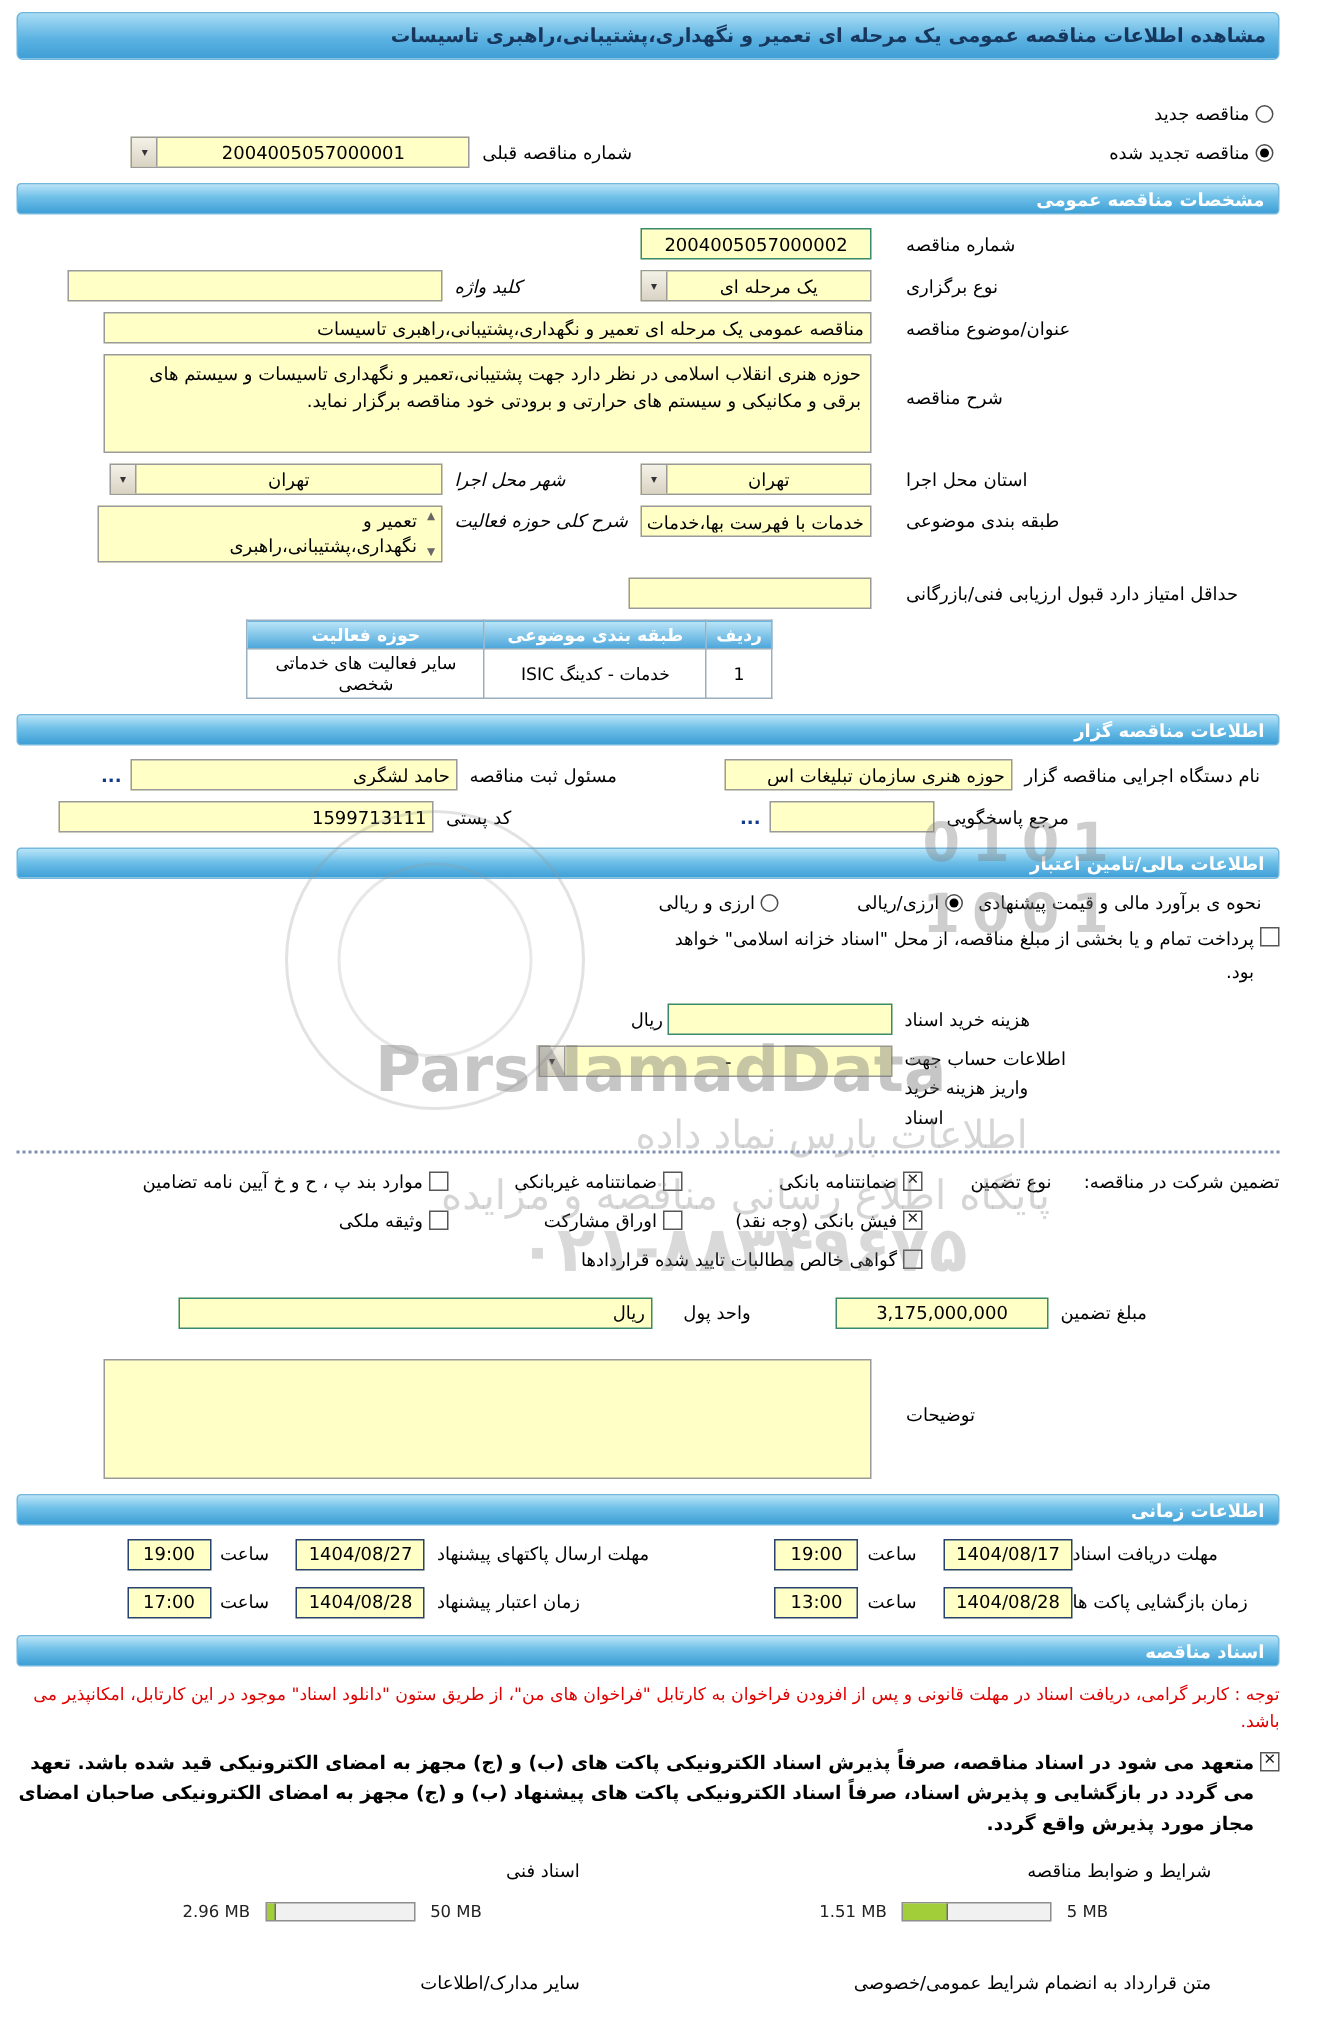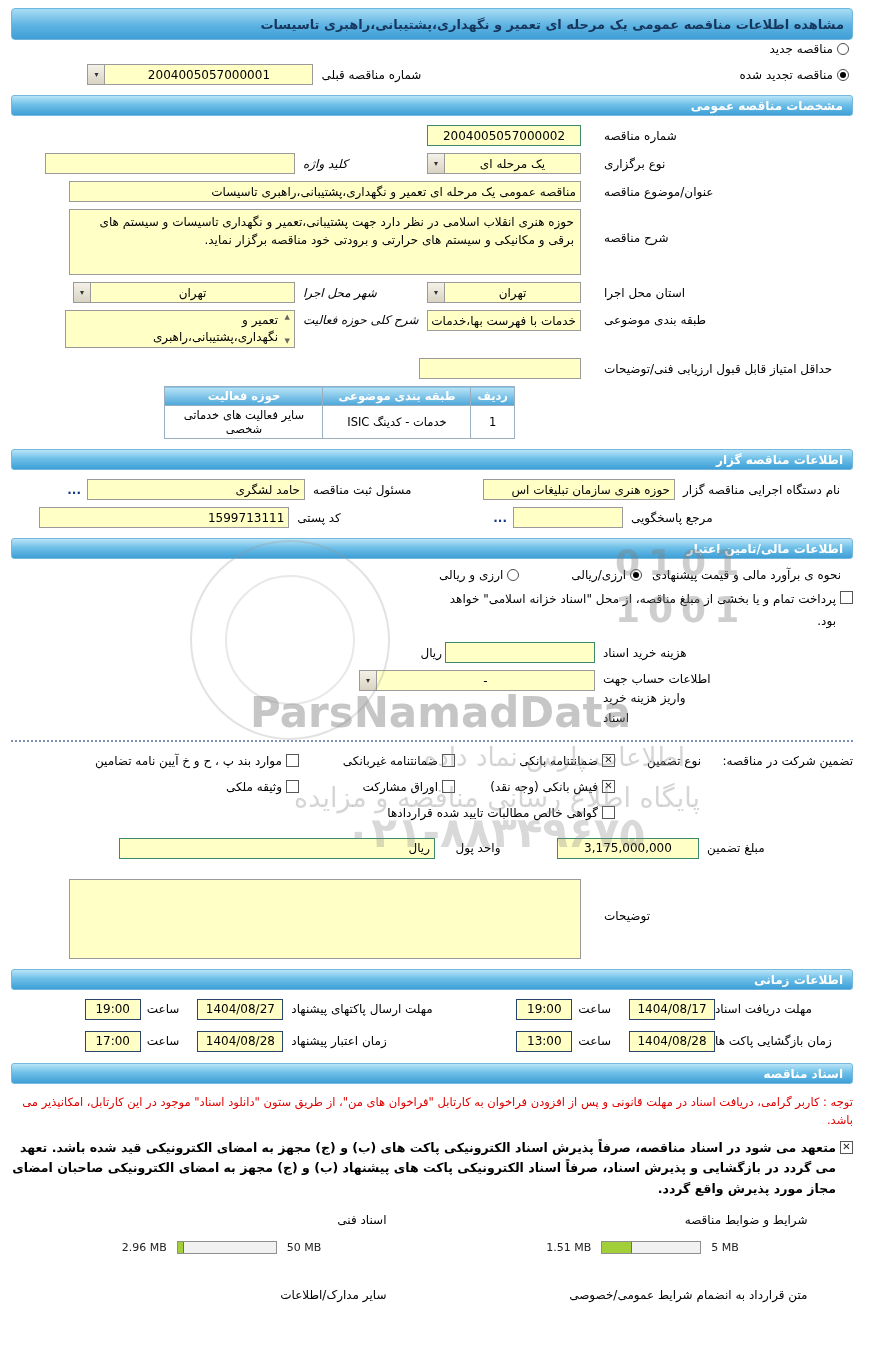--- a/index.html
+++ b/index.html
@@ -118,21 +118,21 @@
   .wm-phone { right:250px; top:808px; font-size:42px; font-weight:bold;
               color:rgba(130,130,130,.30); letter-spacing:4px; }
 </style>
 </head>
 <body>
 
 <div class="content">
 
   <div class="titlebar">مشاهده اطلاعات مناقصه عمومی یک مرحله ای تعمیر و نگهداری،پشتیبانی،راهبری تاسیسات</div>
 
-  <div style="margin:2px 4px 4px;text-align:right;">
+  <div style="margin:29px 4px 4px;text-align:right;">
     <div class="row" style="margin-bottom:8px;">
       <span class="rad"></span>
       <span class="lbl">مناقصه جدید</span>
     </div>
     <div class="row">
       <span class="rad on"></span>
       <span class="lbl">مناقصه تجدید شده</span>
       <span class="lbl" style="margin-right:318px; padding-left:8px;">شماره مناقصه قبلی</span>
       <div class="combo" style="width:226px;">
         <span class="val">2004005057000001</span>
@@ -188,21 +188,21 @@
     <div class="box" style="width:230px; height:38px; padding:1px 4px; display:flex;">
       <span style="width:12px; display:flex; flex-direction:column; justify-content:space-between; font-size:7px; color:#666;">
           <span>▲</span>
           <span>▼</span>
         </span>
       <span style="flex:1; line-height:1.45;"><span>تعمیر و</span><br><span>نگهداری،پشتیبانی،راهبری</span></span>
     </div>
   </div>
 
   <div class="row" style="margin-top:10px;">
-    <span class="lbl c1lbl">حداقل امتیاز قابل قبول ارزیابی فنی/توضیحات</span>
+    <span class="lbl c1lbl">حداقل امتیاز دارد قبول ارزیابی فنی/بازرگانی</span>
     <input class="fld" style="width: 162px;" value="">
   </div>
 
   <table class="cls">
     <thead>
       <tr>
         <th style="width:40px;">ردیف</th>
         <th style="width:148px;">طبقه بندی موضوعی</th>
         <th style="width:158px;">حوزه فعالیت</th>
       </tr>

